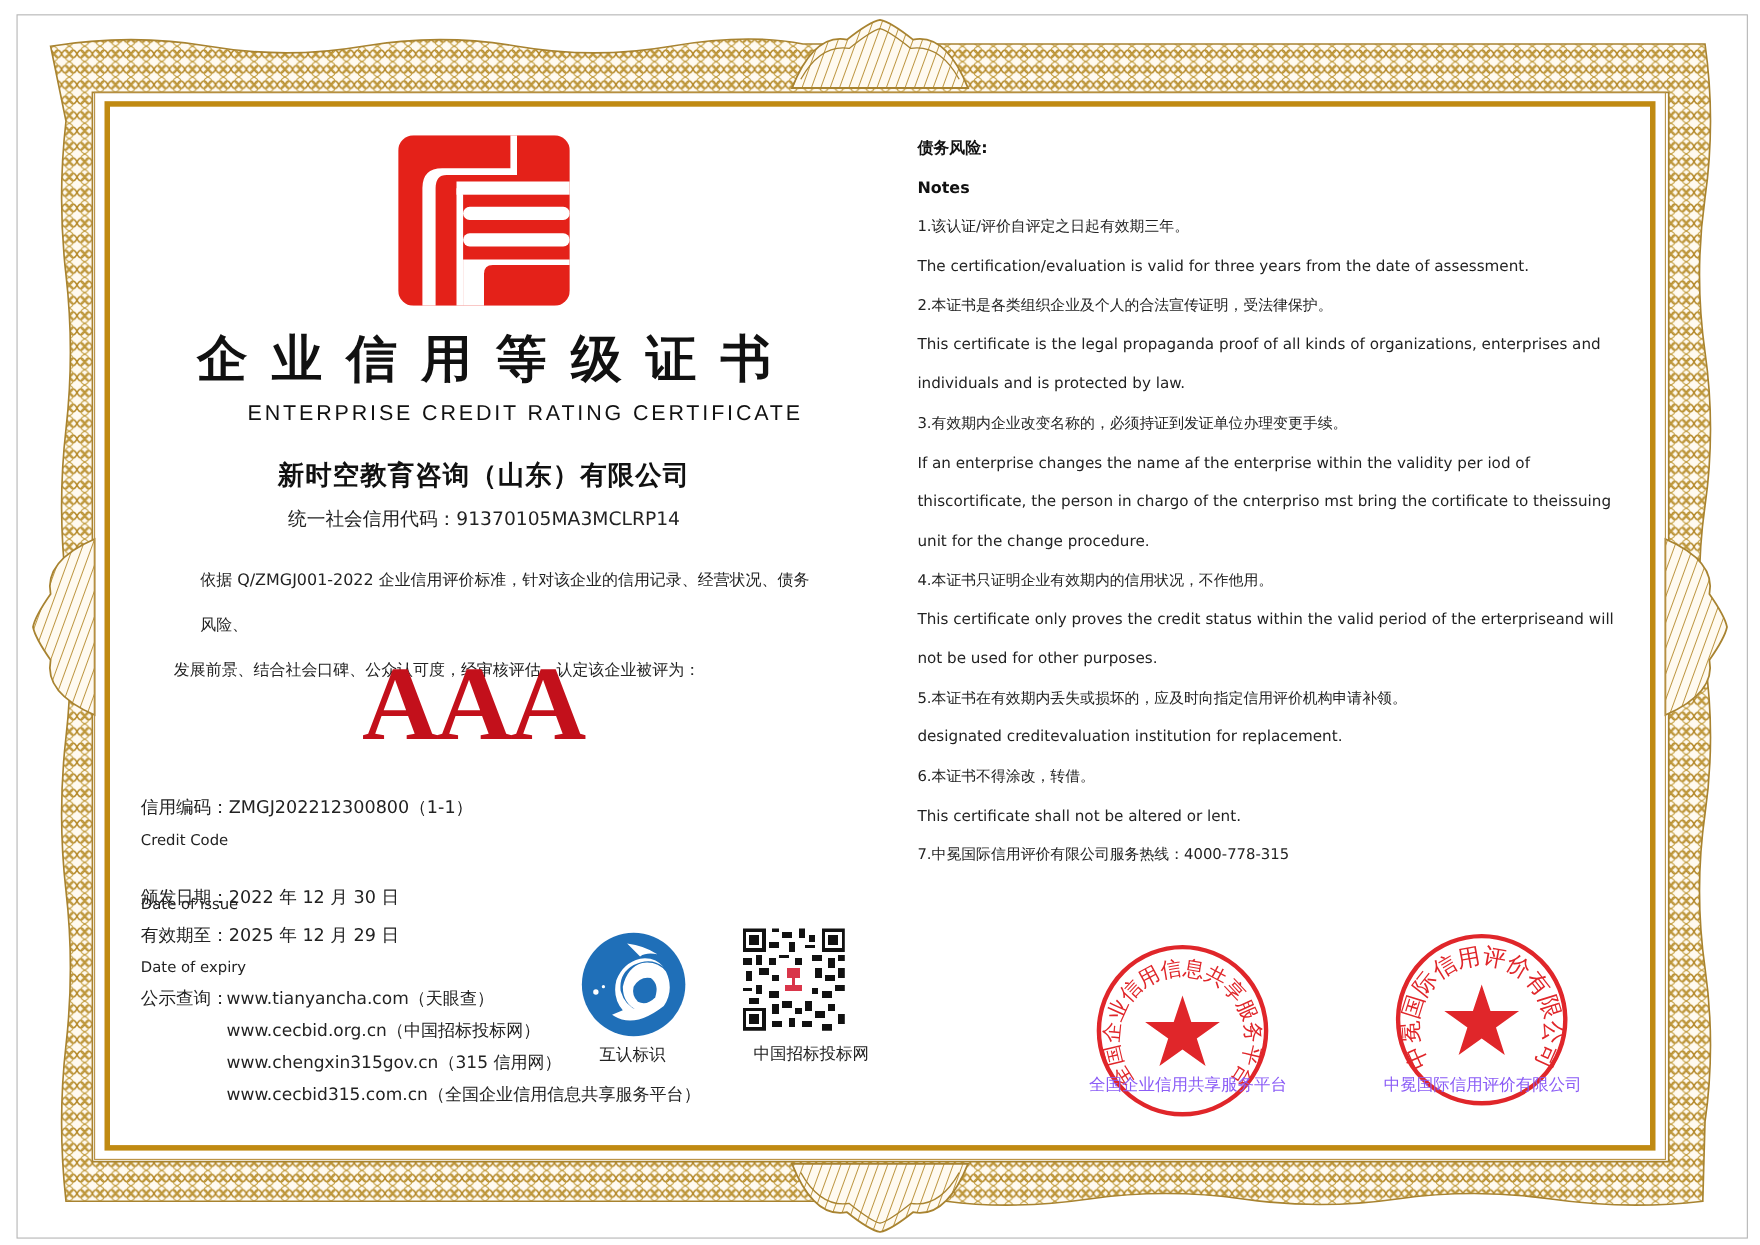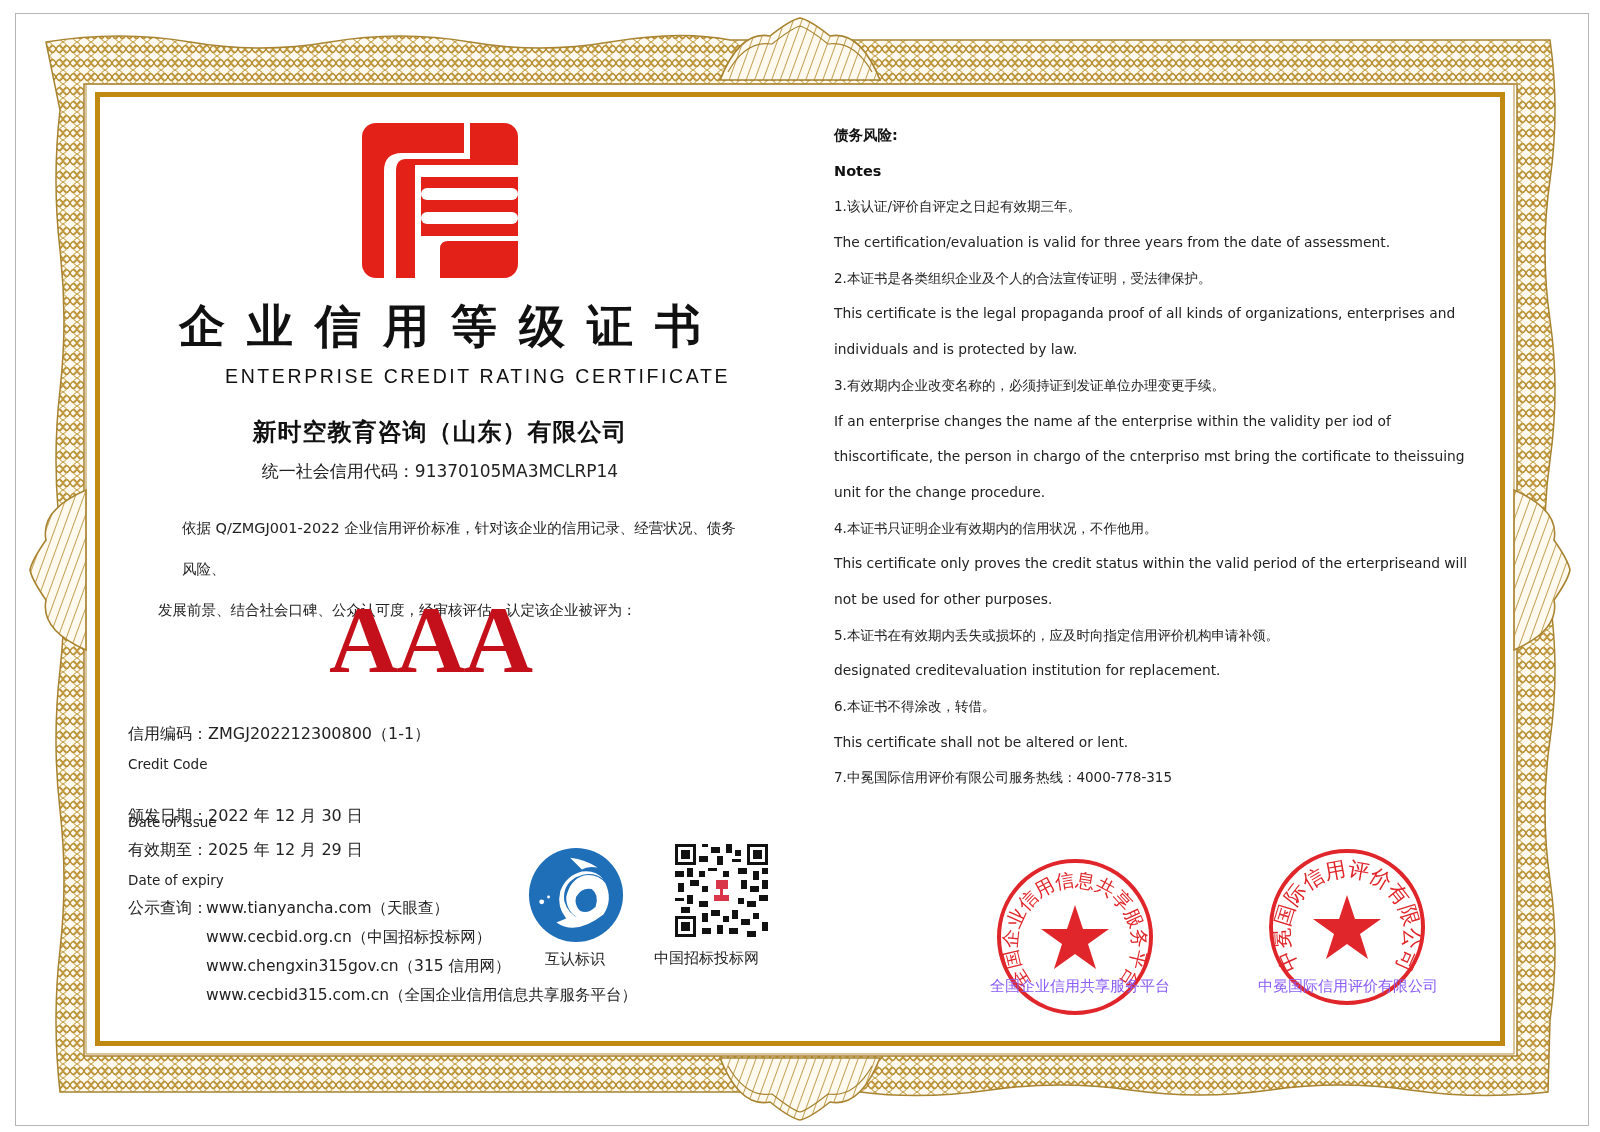--- a/index.html
+++ b/index.html
@@ -30,21 +30,21 @@
            font-size:96px; color:#c3101b; line-height:110px; letter-spacing:-2px; }
 
   .info { position:absolute; left:128px; font-size:16px; color:#222; white-space:nowrap; }
   .info-en { position:absolute; left:128px; font-size:13.5px; color:#222; white-space:nowrap; }
   .q-label { position:absolute; left:128px; top:898px; font-size:16px; color:#222; }
   .q-line { position:absolute; left:206px; font-size:15.5px; color:#222; white-space:nowrap; }
 
   .mutual-logo { position:absolute; left:527px; top:846px; width:98px; height:98px; }
   .mutual-label { position:absolute; left:520px; top:950px; width:110px; text-align:center; font-size:15px; color:#222; }
   .qr { position:absolute; left:675px; top:844px; width:93px; height:93px; }
-  .qr-label { position:absolute; left:654px; top:949px; width:136px; text-align:left; font-size:15px; color:#222; }
+  .qr-label { position:absolute; left:654px; top:949px; width:136px; text-align:right; font-size:15px; color:#222; }
 
   
   .notes { position:absolute; left:834px; top:122px; width:600px; }
   .notes .line { height:35.7px; line-height:26px; font-size:13.8px; color:#222; white-space:nowrap; }
   .notes .head { font-weight:bold; font-size:14.5px; color:#111; }
   .notes .cn { font-size:13.5px; }
 
   .stamp { position:absolute; width:160px; height:160px; }
   .stamp-label { position:absolute; font-size:15px; color:#8b5cf6; text-align:center; white-space:nowrap; }
 </style>

